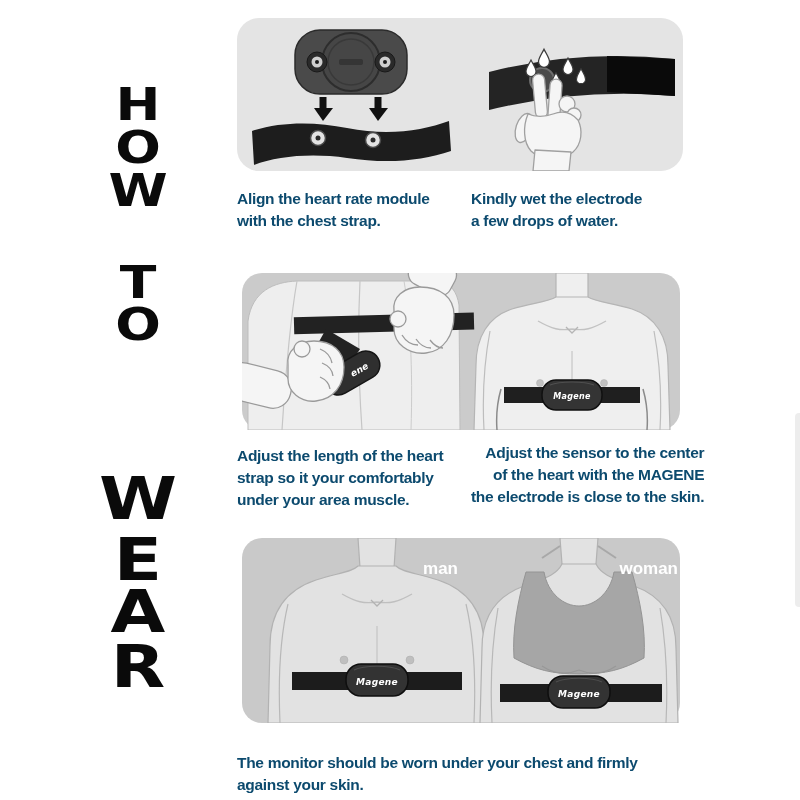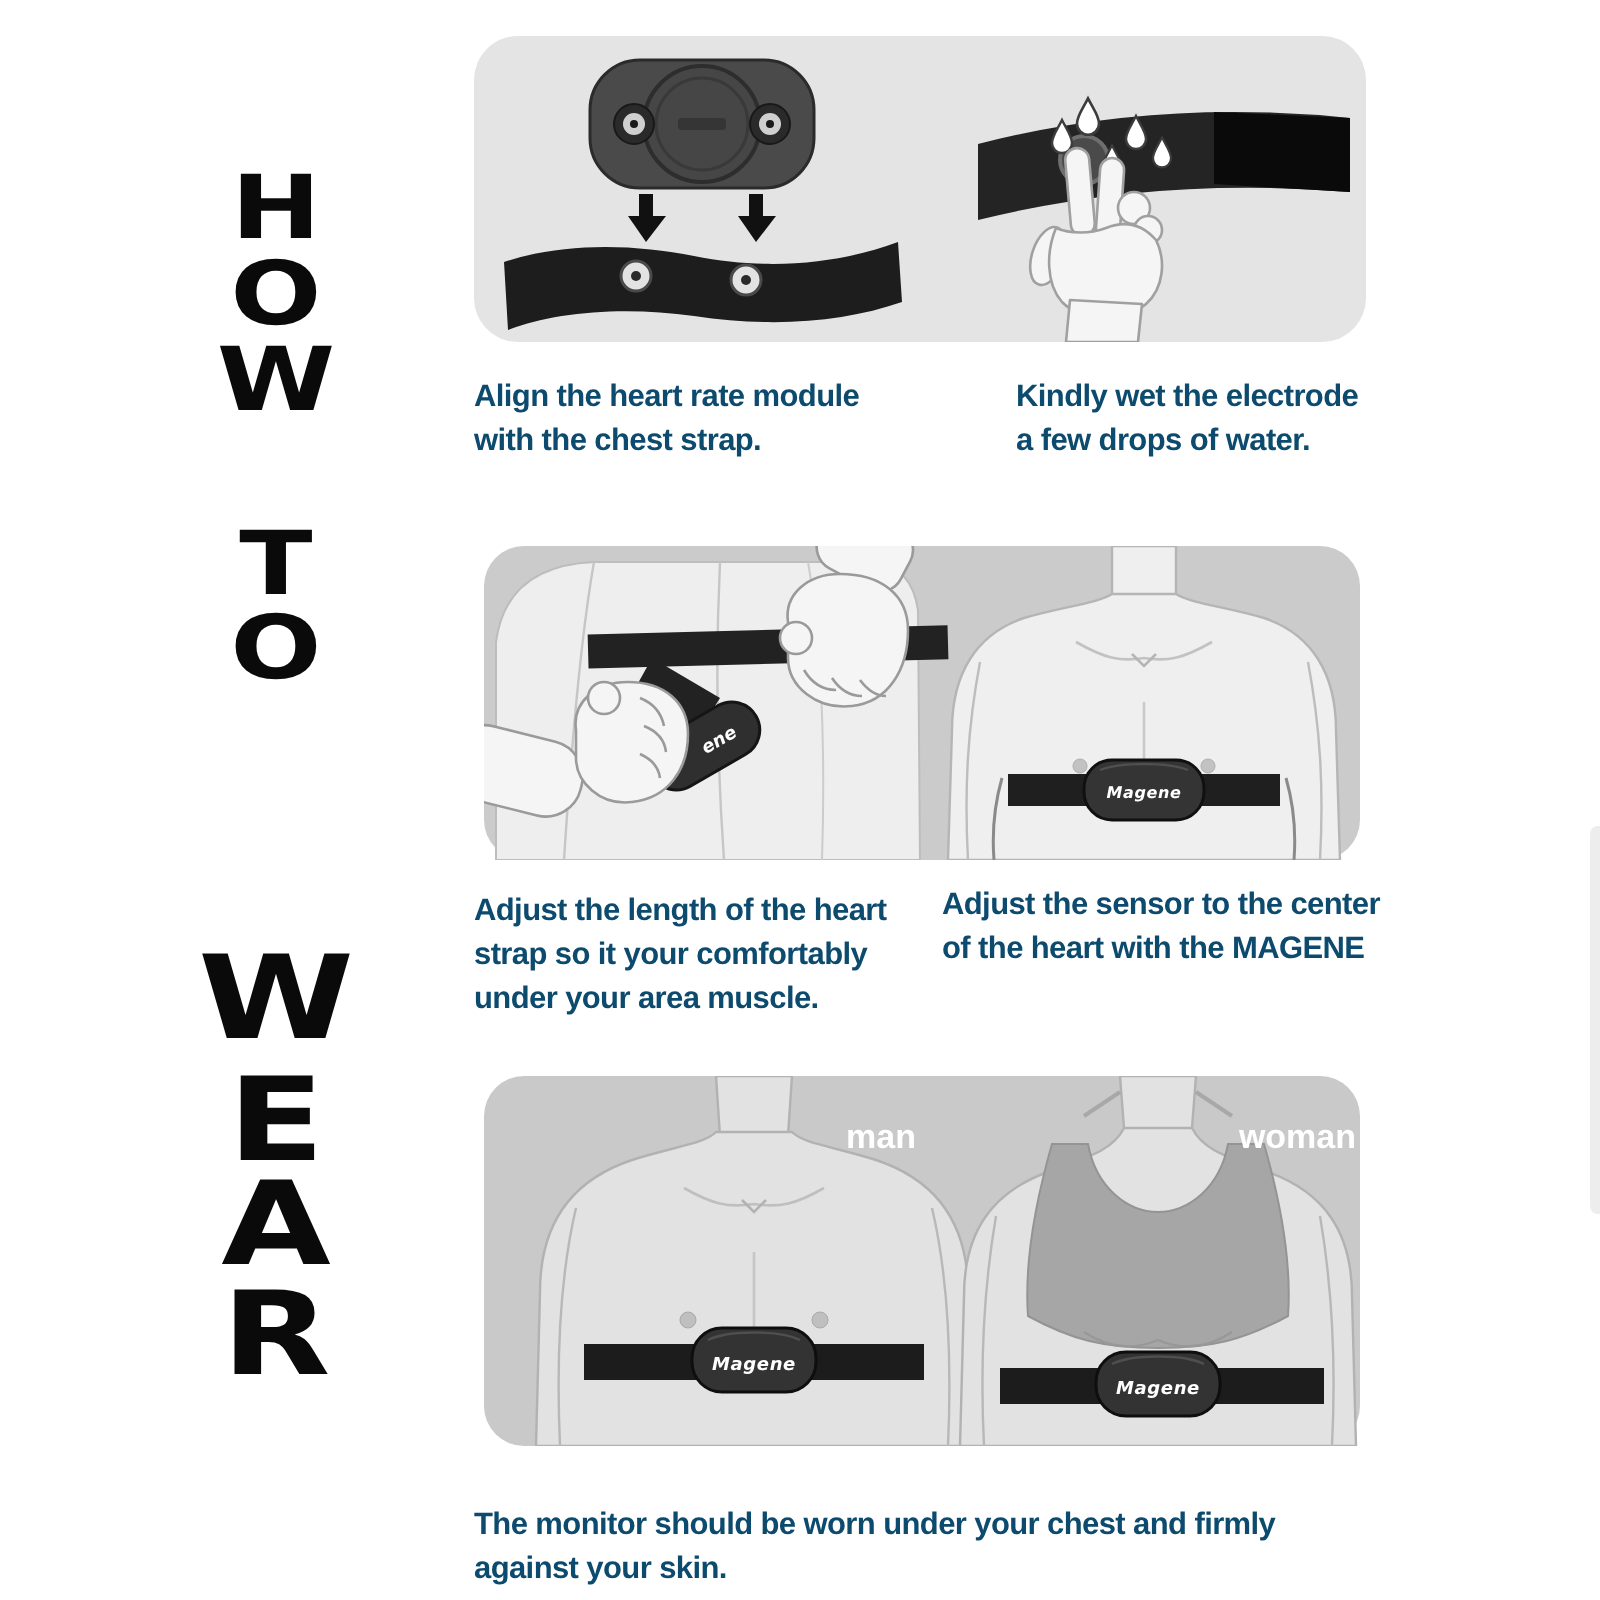--- a/index.html
+++ b/index.html
@@ -28,23 +28,23 @@
   .panel-bot { left:242px; top:538px; width:438px; height:185px; }
   .panel svg { position:absolute; display:block; }
 
   
   .caption {
     position:absolute; color:#0c4a6e; font-weight:bold;
     font-size:15.5px; line-height:22px; letter-spacing:-0.3px;
     white-space:nowrap;
   }
   .c1 { left:237px; top:188px; }
-  .c2 { left:471px; top:188px;margin-left:37px; }
+  .c2 { left:471px; top:188px; }
   .c3 { left:237px; top:445px; }
-  .c4 { left:471px; top:442px; }
+  .c4 { left:471px; top:442px;text-align:right; }
   .c5 { left:237px; top:752px; }
 
   .right-sliver {
     position:absolute; left:795px; top:413px; width:5px; height:194px;
     background:#ededed; border-radius:4px 0 0 4px;
   }
 
   svg text.brand {
     font-family:"DejaVu Sans", sans-serif; font-style:italic; font-weight:bold;
     fill:#ffffff;
@@ -196,20 +196,21 @@
 
   <div class="caption c3">
     <div>Adjust the length of the heart</div>
     <div>strap so it your comfortably</div>
     <div>under your area muscle.</div>
   </div>
 
   <div class="caption c4">
     <div>Adjust the sensor to the center</div>
     <div>of the heart with the MAGENE</div>
+    <div>the electrode is close to the skin.</div>
   </div>
 
   <div class="panel panel-bot">
     <svg style="left:0; top:0;" width="438" height="185" viewBox="0 0 438 185">
       <rect x="0" y="0" width="438" height="185" rx="20" fill="#c9c9c9"></rect>
 
       <g>
         <path d="M116 0 L154 0 L152 30 C142 35 126 35 118 30 Z" fill="#e2e2e2" stroke="#b2b2b2" stroke-width="1.2"></path>
         <path d="M26 185 L28 108 C28 74 44 52 74 42 C96 35 110 34 116 28 L154 28 C160 34 174 35 196 42 C226 52 242 74 242 108 L244 185 Z" fill="#e2e2e2" stroke="#b2b2b2" stroke-width="1.2"></path>
         <path d="M46 66 C38 100 36 140 38 185 M224 66 C232 100 234 140 232 185" fill="none" stroke="#b8b8b8" stroke-width="1.2"></path>

